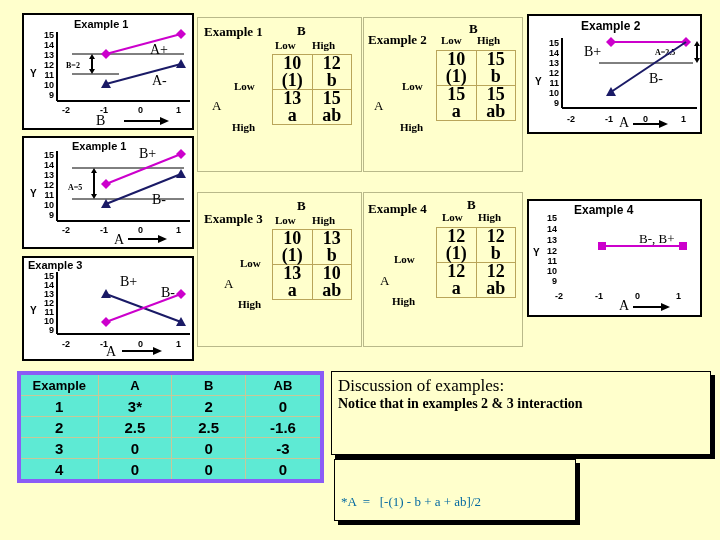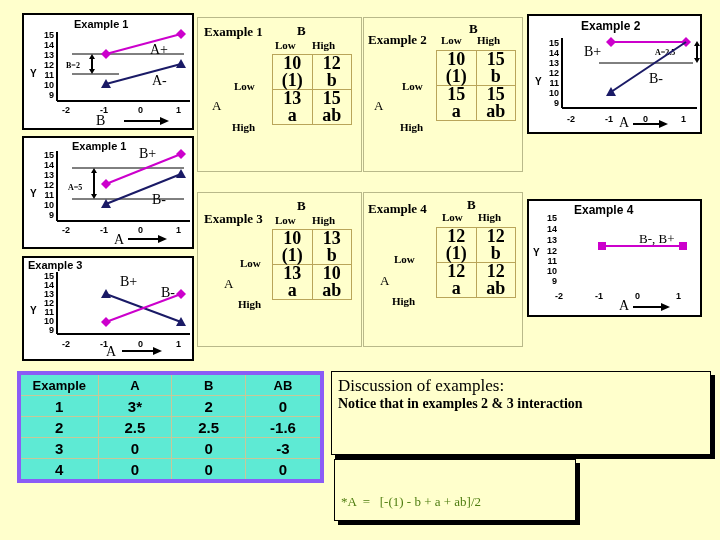--- a/index.html
+++ b/index.html
@@ -174,21 +174,21 @@
   }
   #formula-box{
     position:absolute;
     background:#FFFFCC;
     border:1px solid #000;
     box-shadow:4px 4px 0 #000;
     box-sizing:border-box;
     padding:4px 6px;
     font-family:"Liberation Serif", serif;
     font-size:13px;
-    color:#4d7c0f;
+    color:#0369a1;
     line-height:15px;
     white-space:pre;
   }
 </style>
 </head>
 <body>
 
 <div class="chart-panel" id="p1" style="left:22px;top:13px;width:172px;height:117px;">
   <span class="chart-title" style="left:50px;top:3px;">Example 1</span>
   <span class="ylab" style="left:16px;top:15px;width:14px;">15</span>

